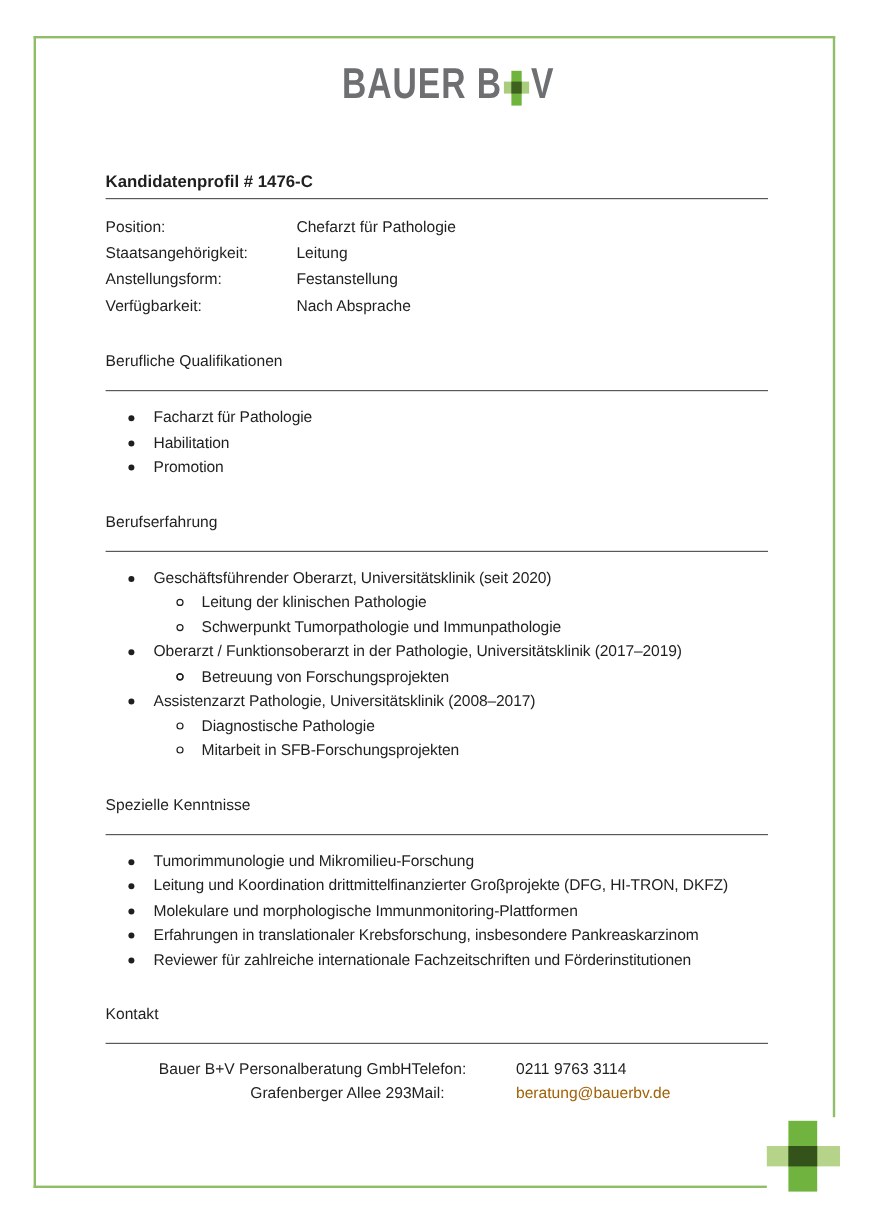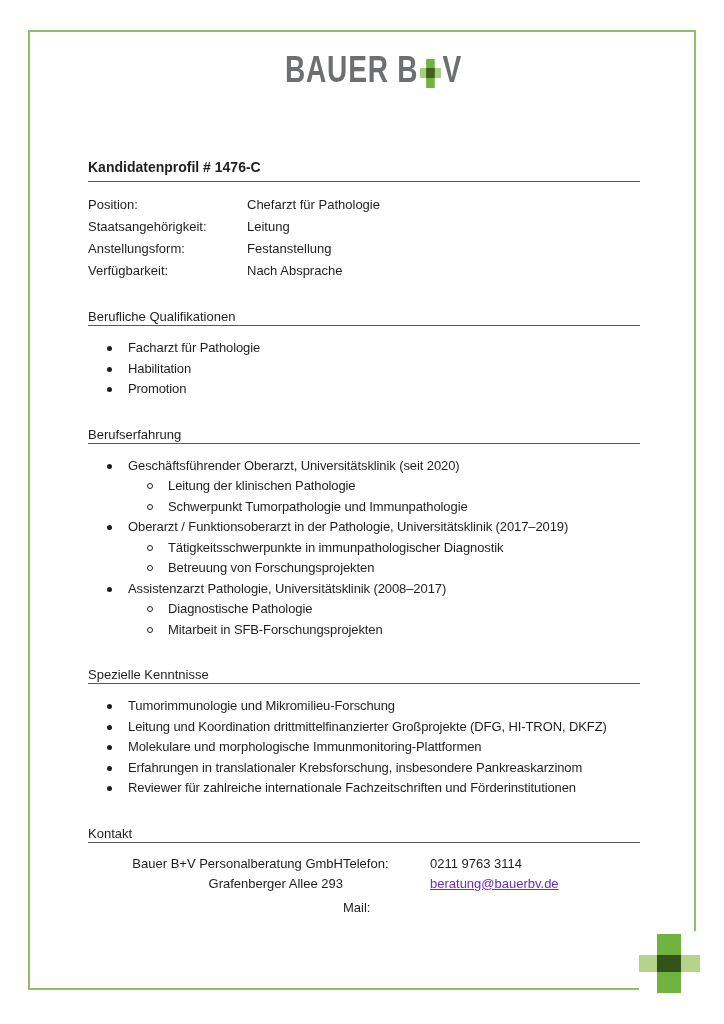--- a/index.html
+++ b/index.html
@@ -25,55 +25,55 @@
   
   .logo-row { position:absolute; left:12px; top:52px; width:724px; display:flex; justify-content:center; }
   .logo { display:flex; align-items:flex-start; transform:scaleX(0.78); transform-origin:center top; }
   .logo .word { font-size:36px; line-height:36px; font-weight:bold; color:#6d6f71; letter-spacing:1px; white-space:pre; }
   .logo .plus { position:relative; width:27px; height:29px; margin:7px 2px 0 2px; }
   .logo .plus .pv { position:absolute; left:8px; top:0;  width:11px; height:29px; background:#6fb43d; }
   .logo .plus .ph { position:absolute; left:0;   top:9px; width:27px; height:10px; background:#a9cd7c; }
   .logo .plus .px { position:absolute; left:8px; top:9px; width:11px; height:10px; background:#3f611f; }
 
   
-  .content { position:absolute; left:88px; top:158px; width:552px; font-size:13px; }
+  .content { position:absolute; left:88px; top:142px; width:552px; font-size:13px; }
 
   .doc-title {
     font-size:14px; font-weight:bold; line-height:18px;
     padding-bottom:5px; border-bottom:1px solid #595959;
   }
 
   .profile { margin-top:12px; }
   .profile-row { display:flex; line-height:22px; }
   .profile-row .lab { width:159px; flex:none; }
 
   .section { margin-top:26px; }
   .section-heading {
     font-size:13px; font-weight:normal; line-height:17px;
-    padding-bottom:0; border-bottom:1px solid #595959;margin-top:22px;
+    padding-bottom:16px; border-bottom:1px solid #595959;margin-top:22px;
   }
   ul.blist { list-style:none; margin-top:12px; }
   ul.blist li { position:relative; line-height:20.5px; letter-spacing:-0.1px; }
   ul.blist li.l1 { padding-left:40px; }
   ul.blist li.l2 { padding-left:80px; }
   ul.blist li .mk1 {
     position:absolute; left:19px; top:8px; width:5px; height:5px;
     border-radius:50%; background:#1f1f1f;
   }
   ul.blist li .mk2 {
     position:absolute; left:59px; top:7px; width:6px; height:6px;
     border-radius:50%; border:1.2px solid #1f1f1f; background:transparent;
   }
 
   .kontakt-rows { margin-top:11px; display:flex; }
   .kontakt-rows .kcol { display:flex; flex-direction:column; }
   .kontakt-rows .kline { line-height:20px; }
   .kcol.c1 { width:255px; flex:none;align-items:flex-end; }
-  .kcol.c2 { width:87px;  flex:none;gap:24px; }
-  a.mail-link { color:#6d28d9; text-decoration:underline; cursor:pointer; }
+  .kcol.c2 { width:87px;  flex:none; }
+  a.mail-link { color:#a16207; cursor:pointer; }
 </style>
 </head>
 <body>
 
 <div class="bl top"></div>
 <div class="bl left"></div>
 <div class="bl right"></div>
 <div class="bl bottom"></div>
 
 <div class="corner-cross">
@@ -126,21 +126,21 @@
     </ul>
   </div>
 
   <div class="section">
     <div class="section-heading">Berufserfahrung</div>
     <ul class="blist">
       <li class="l1"><span class="mk1"></span><span>Geschäftsführender Oberarzt, Universitätsklinik (seit 2020)</span></li>
       <li class="l2"><span class="mk2"></span><span>Leitung der klinischen Pathologie</span></li>
       <li class="l2"><span class="mk2"></span><span>Schwerpunkt Tumorpathologie und Immunpathologie</span></li>
       <li class="l1"><span class="mk1"></span><span>Oberarzt / Funktionsoberarzt in der Pathologie, Universitätsklinik (2017–2019)</span></li>
-      <li class="l2"><span class="mk2"></span><span>Tätigkeitsschwerpunkte in immunpathologischer Diagnostik</span></li>
+      <li class="l2"><span class="mk2"></span></li>
       <li class="l2"><span class="mk2"></span><span>Betreuung von Forschungsprojekten</span></li>
       <li class="l1"><span class="mk1"></span><span>Assistenzarzt Pathologie, Universitätsklinik (2008–2017)</span></li>
       <li class="l2"><span class="mk2"></span><span>Diagnostische Pathologie</span></li>
       <li class="l2"><span class="mk2"></span><span>Mitarbeit in SFB-Forschungsprojekten</span></li>
     </ul>
   </div>
 
   <div class="section">
     <div class="section-heading">Spezielle Kenntnisse</div>
     <ul class="blist">

